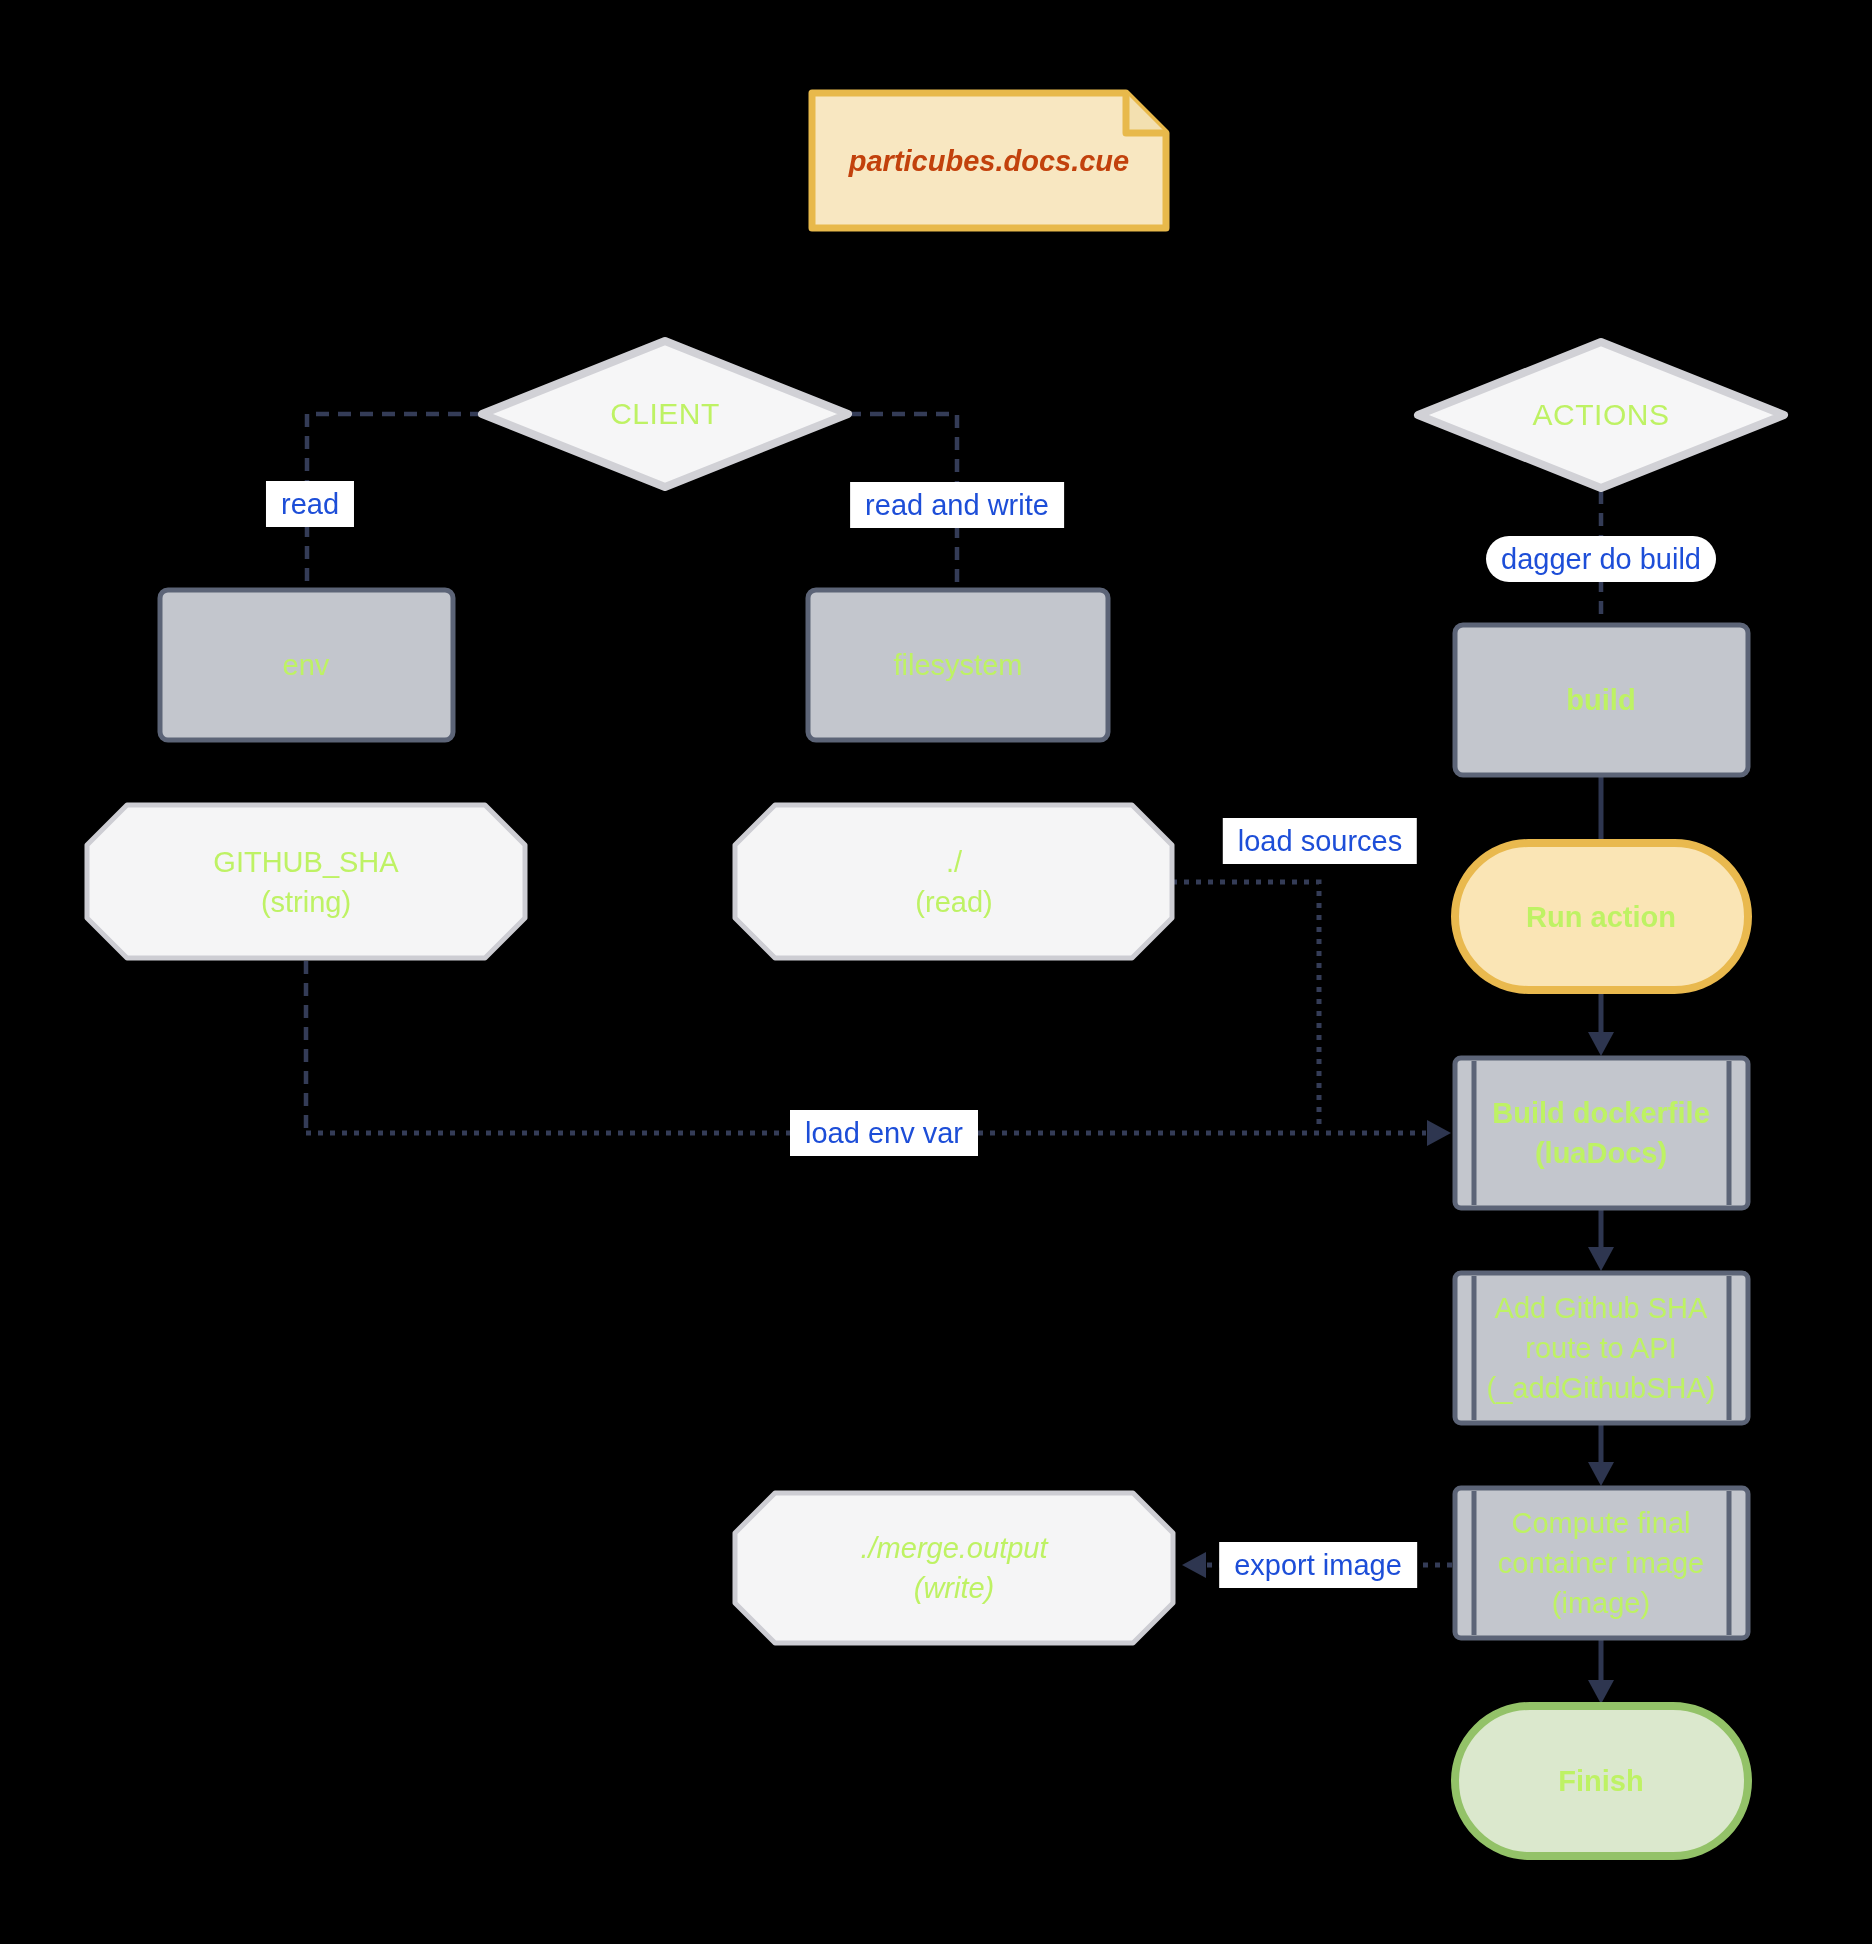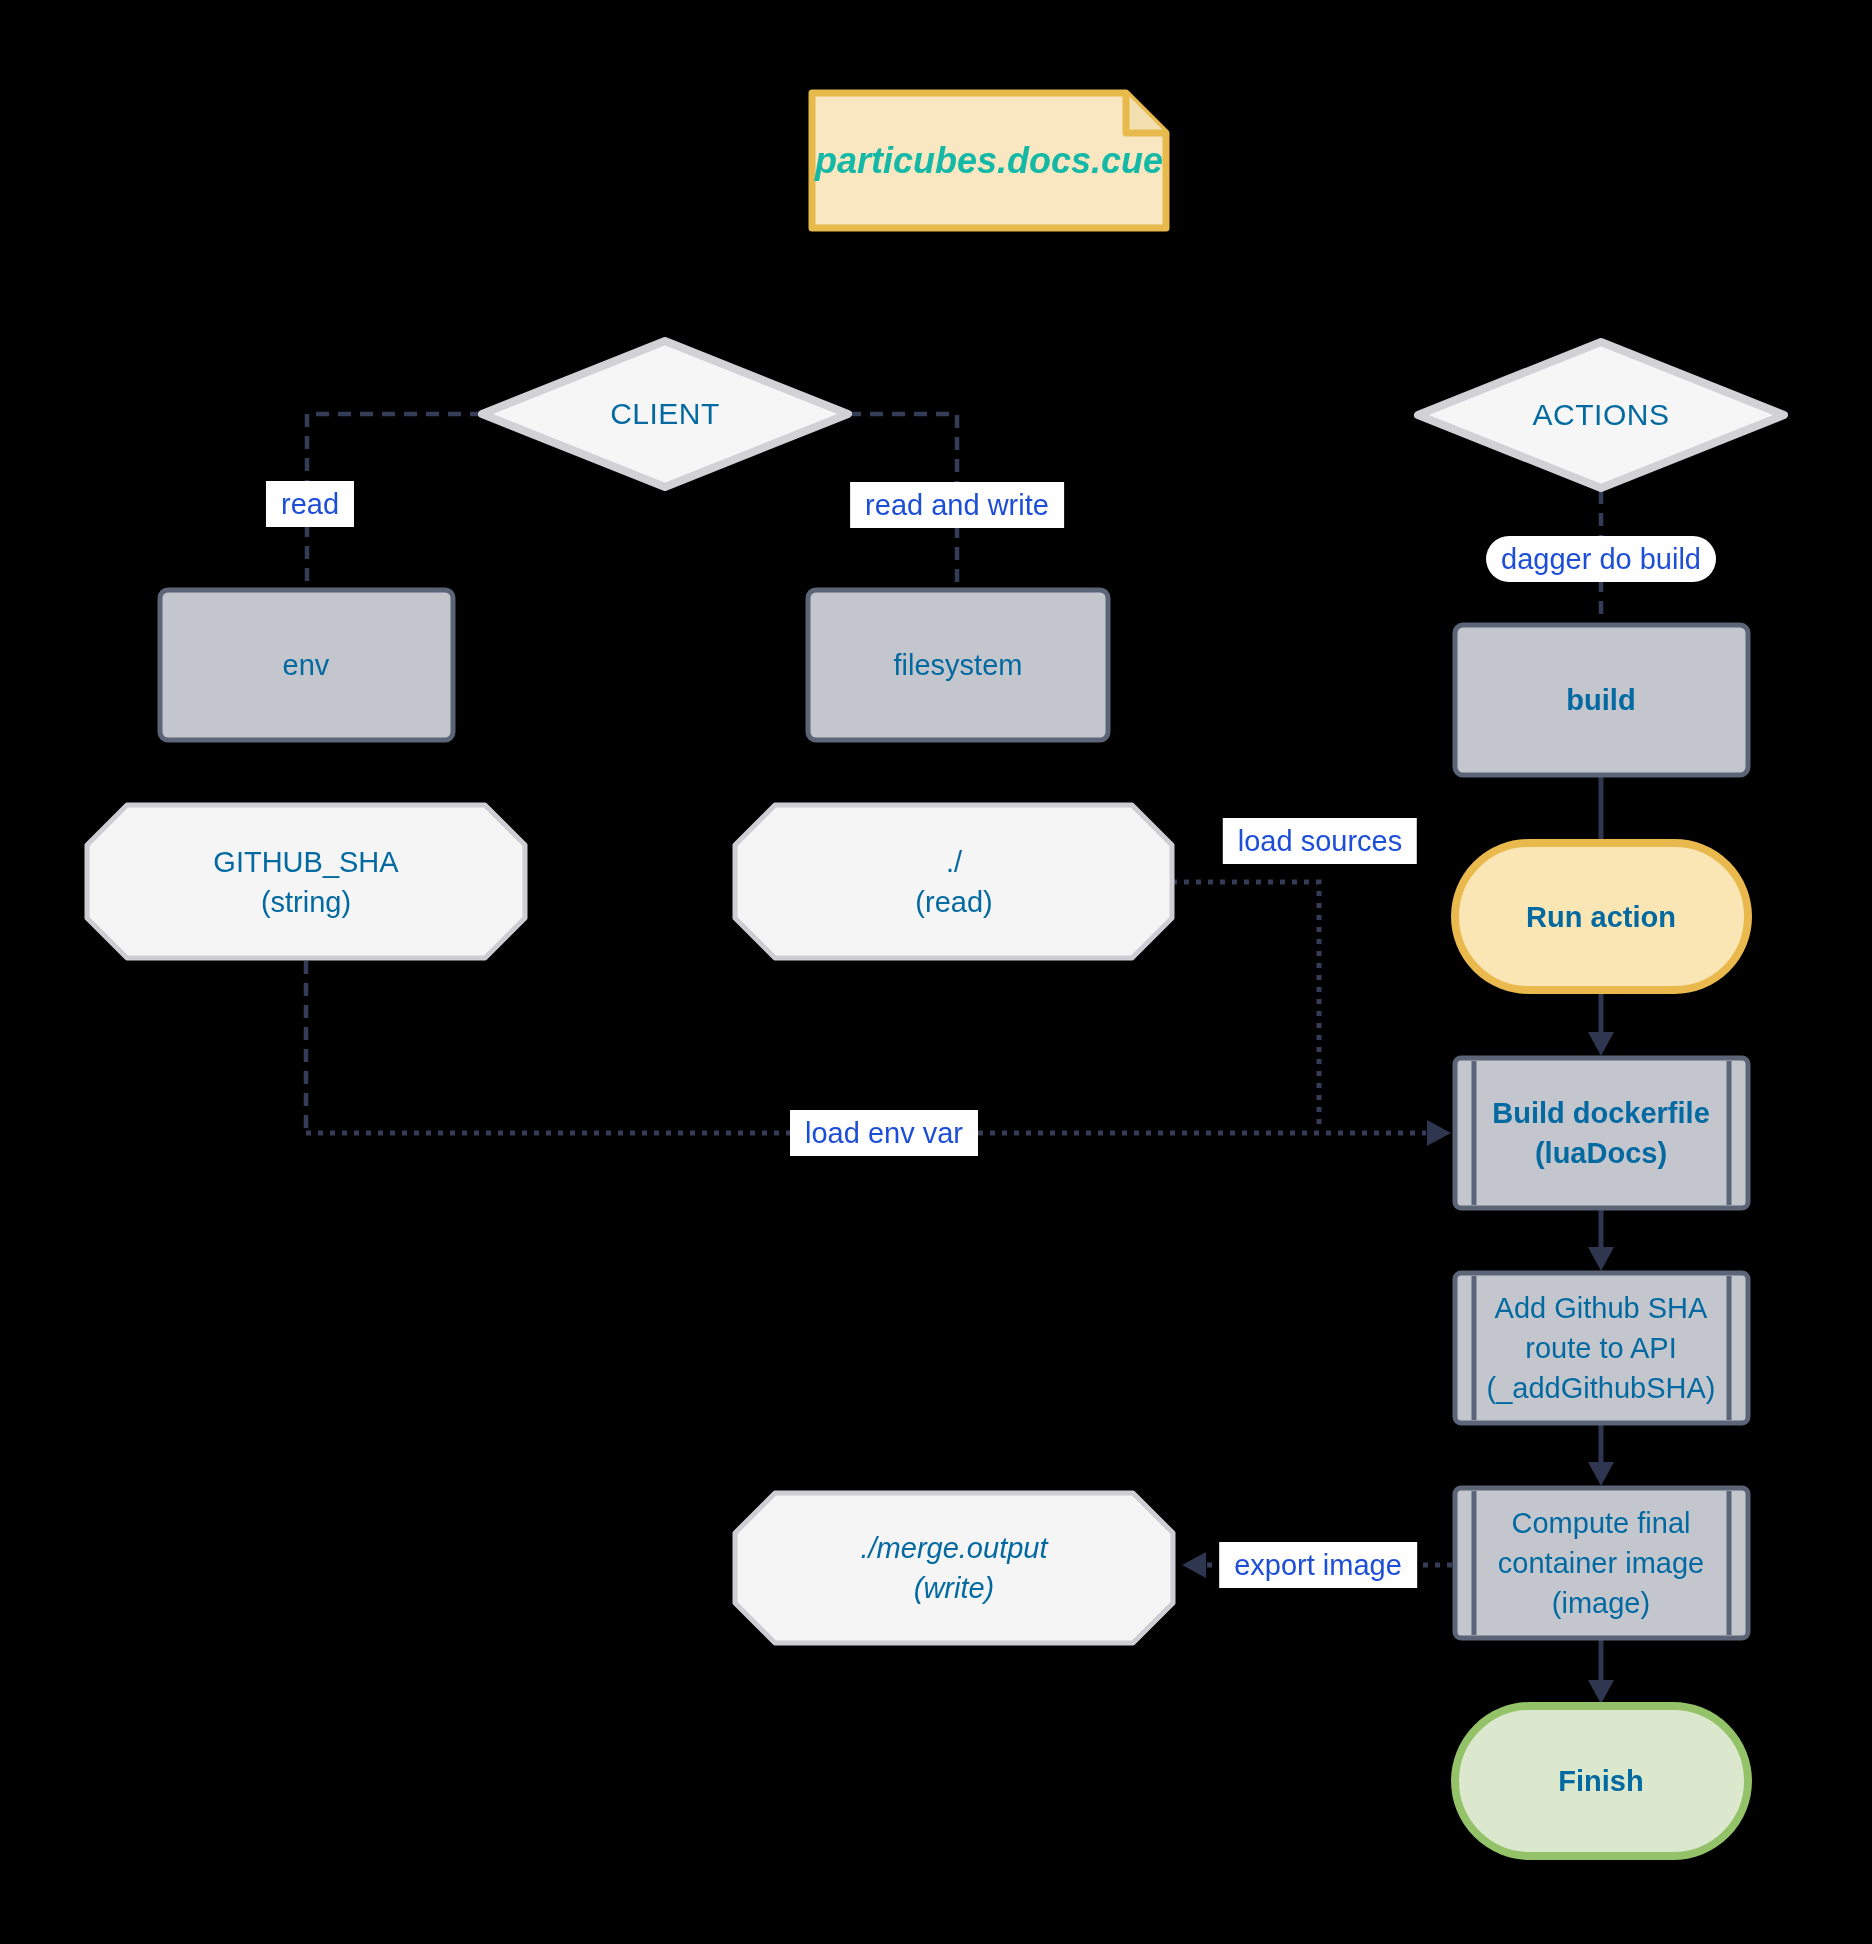--- a/index.html
+++ b/index.html
@@ -3,26 +3,26 @@
 <meta charset="utf-8">
 <style>
   html,body{margin:0;padding:0;background:#000;}
   .canvas{
     position:relative;width:1872px;height:1944px;background:#000000;
     font-family:"Liberation Sans","DejaVu Sans",sans-serif;overflow:hidden;
   }
   .canvas svg{position:absolute;left:0;top:0;}
   .ntext{
     position:absolute;transform:translate(-50%,-50%);
-    color:#0369a1;font-size:29px;line-height:40px;text-align:center;white-space:nowrap;
+    color:#bef264;font-size:29px;line-height:40px;text-align:center;white-space:nowrap;
   }
   .ntext span{display:block;}
   .dtext{font-size:30px;letter-spacing:0.5px;}
   .bold{font-weight:bold;}
-  .note-title{font-weight:bold;font-style:italic;font-size:36px;color:#14b8a6;}
+  .note-title{font-weight:bold;font-style:italic;font-size:29px;color:#c2410c;}
   .elabel{
     position:absolute;transform:translate(-50%,-50%);
     background:#ffffff;color:#1d4ed8;font-size:29px;line-height:34px;
     padding:6px 15px;white-space:nowrap;text-align:center;
   }
 </style>
 </head>
 <body>
 
 <div class="canvas">

